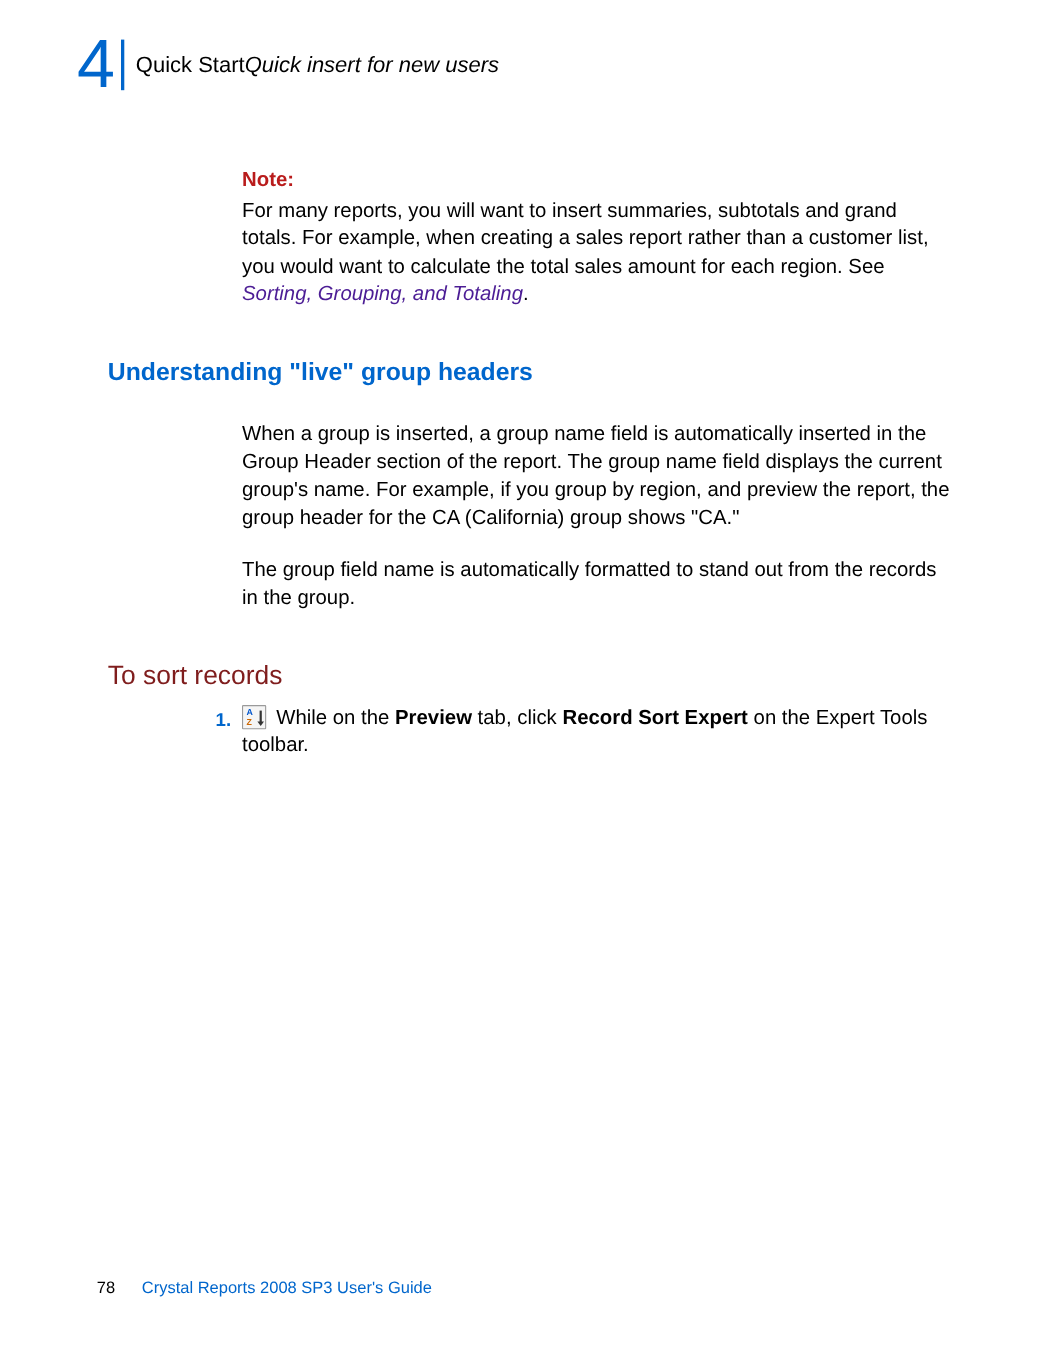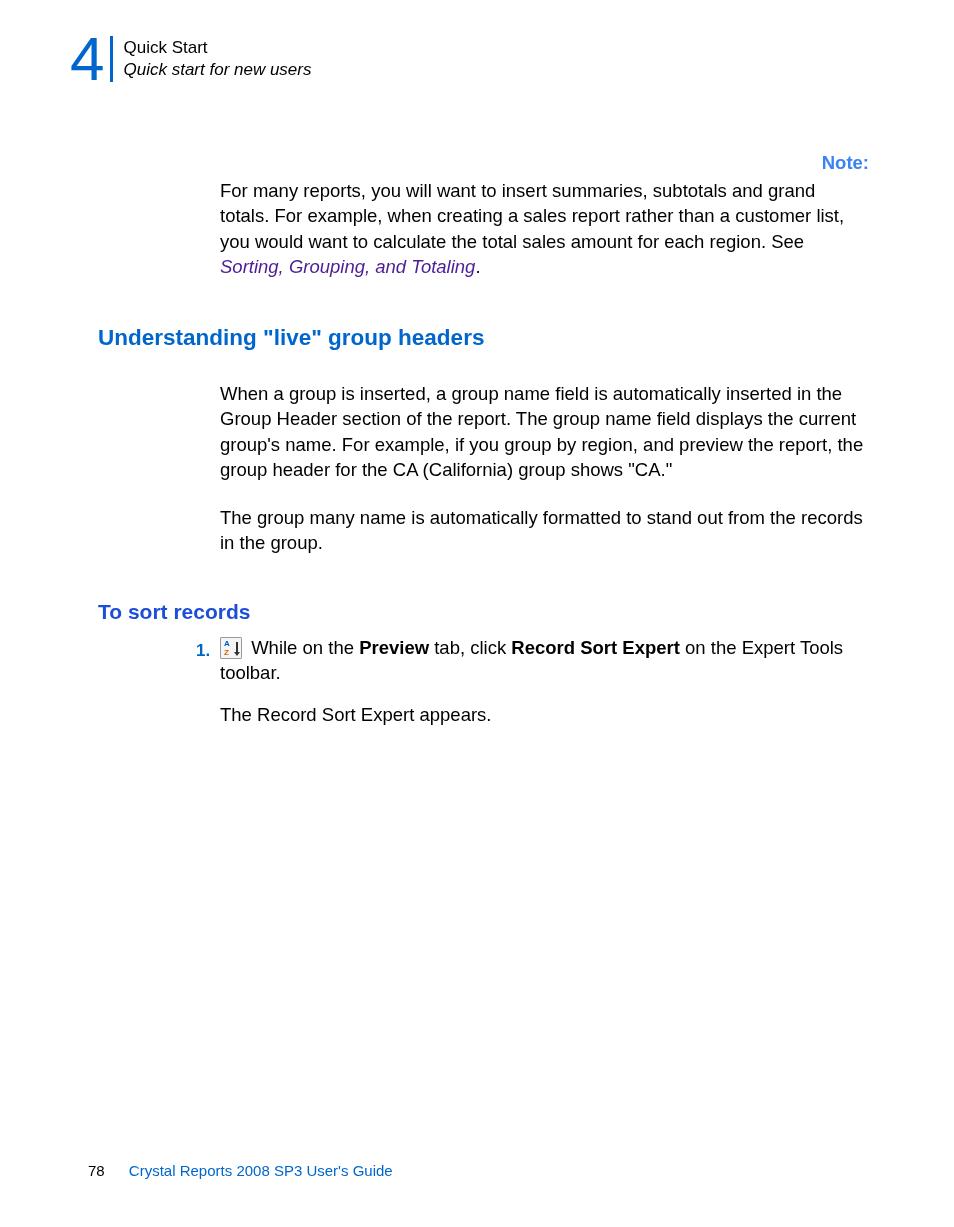--- a/index.html
+++ b/index.html
@@ -1,30 +1,30 @@
 <!DOCTYPE html>
 <html><head>
 <meta charset="utf-8">
 <style>
   * { margin: 0; padding: 0; box-sizing: border-box; }
   html, body { width: 954px; height: 1227px; background: #fff; font-family: Arial, Helvetica, sans-serif; color: #000; }
   .page { position: relative; width: 954px; height: 1227px; padding-top: 28px; }
   .header { display: flex; align-items: center; padding-left: 70px; margin-bottom: 60px; }
   .chapter-num { font-size: 62px; font-weight: 400; color: #0066cc; line-height: 1; margin-right: 6px; font-family: "Arial Narrow", Arial, sans-serif; }
   .chapter-rule { width: 3px; height: 46px; background: #0066cc; margin-right: 10px; }
-  .chapter-text { display: flex; flex-direction: column; font-size: 17px; line-height: 1.3; }
+  .chapter-text { display: flex; flex-direction: row; font-size: 20px; line-height: 1.3; }
   .chapter-line1 { color: #000; }
   .chapter-line2 { font-style: italic; color: #000; }
   .content { padding-left: 220px; padding-right: 85px; font-size: 18.5px; line-height: 1.38; }
-  .note-label { color: #3b82f6; font-weight: 700; margin-bottom: 2px; text-align: right; }
+  .note-label { color: #b91c1c; font-weight: 700; margin-bottom: 2px; }
   .note-body { margin-bottom: 42px; }
   .link { color: #4c1d95; font-style: italic; }
   .h2 { color: #0066cc; font-weight: 700; font-size: 22.5px; margin-left: -122px; margin-bottom: 28px; padding-right: 0; }
   .para { margin-bottom: 22px; }
-  .h3 { color: #1d4ed8; font-weight: 700; font-size: 21px; margin-left: -122px; margin-bottom: 8px; }
+  .h3 { color: #7f1d1d; font-weight: 400; font-size: 24px; margin-left: -122px; margin-bottom: 8px; }
   .step { display: flex; align-items: flex-start; margin-bottom: 16px; }
   .step-num { color: #0066cc; font-weight: 700; margin-left: -24px; width: 24px; flex: 0 0 24px; font-size: 17px; padding-top: 4px; }
   .step-body { flex: 1; }
   .icon-az {
     display: inline-block; width: 22px; height: 22px; border: 1px solid #9a9a9a;
     background: #f5f5f5; vertical-align: -5px; margin-right: 4px; position: relative;
     border-radius: 1px;
   }
   .icon-az::before {
     content: "A"; position: absolute; left: 3px; top: 0px; font-size: 8px; color: #0055cc; font-weight: 700;
@@ -46,46 +46,45 @@
 </head>
 <body>
 
 <div class="page">
 
   <div class="header">
     <div class="chapter-num">4</div>
     <div class="chapter-rule"></div>
     <div class="chapter-text">
       <span class="chapter-line1">Quick Start</span>
-      <span class="chapter-line2">Quick start for new users</span>
+      <span class="chapter-line2">Quick insert for new users</span>
     </div>
   </div>
 
   <div class="content">
 
     <div class="note-label">Note:</div>
     <div class="note-body">
       <span>For many reports, you will want to insert summaries, subtotals and grand totals. For example, when creating a sales report rather than a customer list, you would want to calculate the total sales amount for each region. See </span><span class="link">Sorting, Grouping, and Totaling</span><span>.</span>
     </div>
 
     <div class="h2">Understanding "live" group headers</div>
     <div class="para">When a group is inserted, a group name field is automatically inserted in the Group Header section of the report. The group name field displays the current group's name. For example, if you group by region, and preview the report, the group header for the CA (California) group shows "CA."</div>
-    <div class="para" style="margin-bottom:42px;">The group many name is automatically formatted to stand out from the records in the group.</div>
+    <div class="para" style="margin-bottom:42px;">The group field name is automatically formatted to stand out from the records in the group.</div>
 
 
     <div class="h3">To sort records</div>
 
     <div class="step">
       <div class="step-num">1.</div>
       <div class="step-body">
         <div>
           <span class="icon-az"><span class="icon-arrow"></span></span><span> While on the </span><b>Preview</b><span> tab, click </span><b>Record Sort Expert</b><span> on the Expert Tools toolbar.</span>
         </div>
         <div style="height:16px;"></div>
-        <div>The Record Sort Expert appears.</div>
       </div>
     </div>
 
   </div>
 
   <div class="footer">
     <span class="footer-page">78</span>
     <span class="footer-title">Crystal Reports 2008 SP3 User's Guide</span>
   </div>
 

